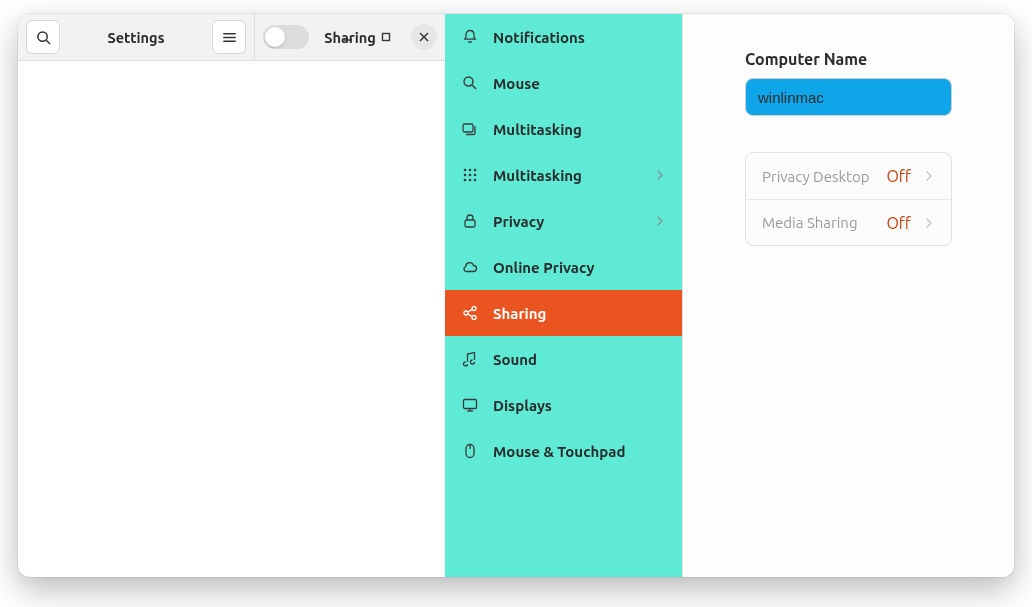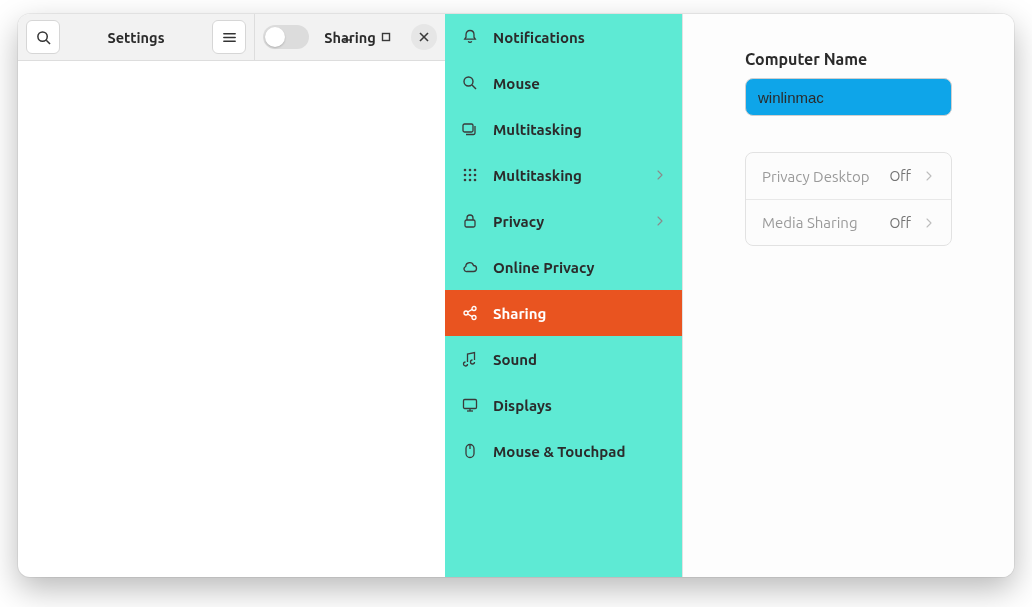--- a/index.html
+++ b/index.html
@@ -166,21 +166,21 @@
     padding: 0 16px;
     display: flex;
     align-items: center;
     gap: 12px;
     cursor: pointer;
     color: #9a9a9a;
     font-size: 15px;
   }
   .list-row + .list-row { border-top: 1px solid #e8e8e8; }
   .list-row .row-label { flex: 1; }
-  .list-row .status { font-size: 14px; color: #737373; }
+  .list-row .status { font-size: 16px; color: #c2410c; }
   .list-row .chev { color: #bdbdbd; }
   svg { display: block; }
 </style>
 </head>
 <body>
 
 <div class="stage">
   <div class="window">
 
     <div class="titlebar">

